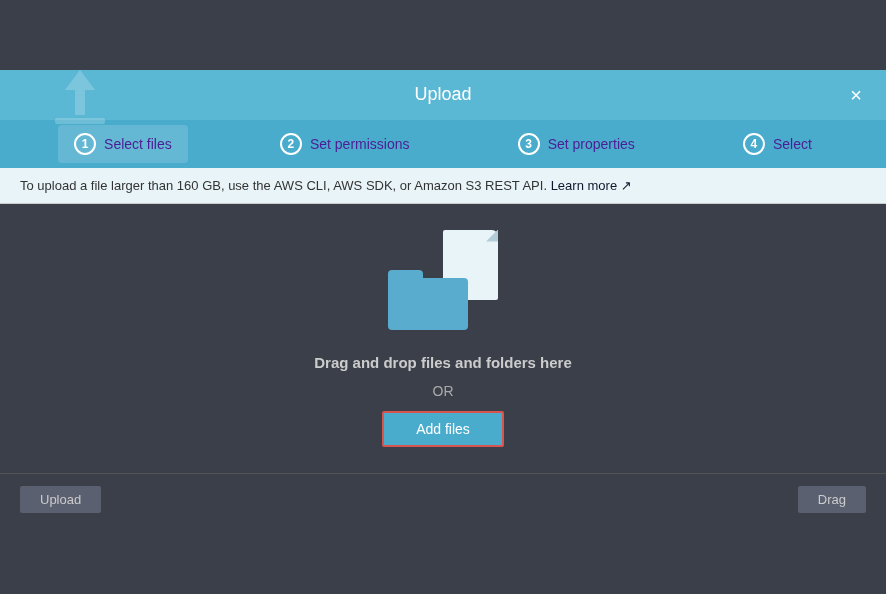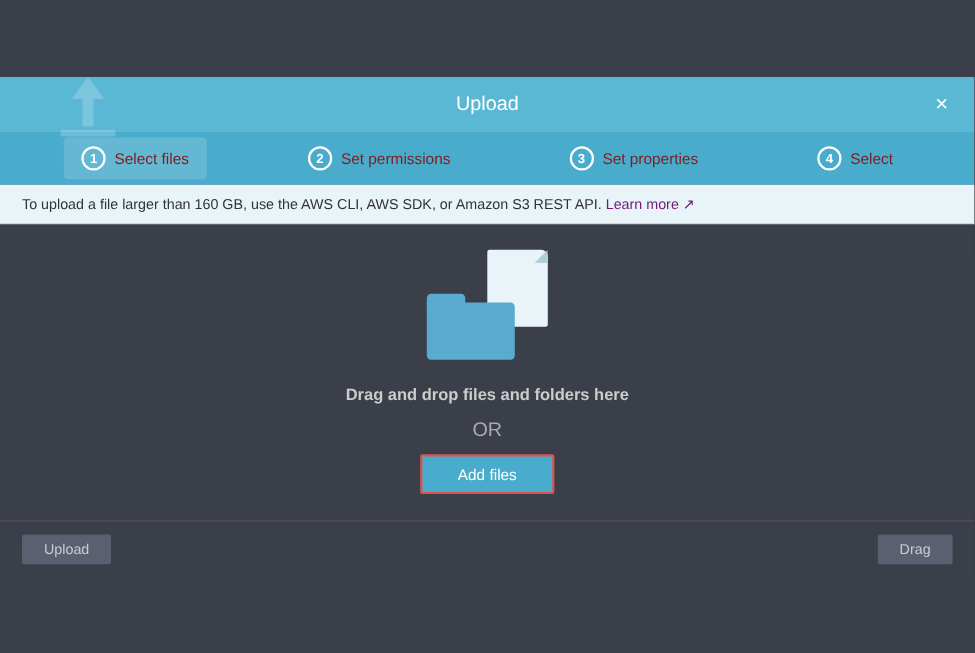--- a/index.html
+++ b/index.html
@@ -85,36 +85,36 @@
       display: flex;
       align-items: center;
       justify-content: center;
       color: #fff;
       font-size: 12px;
       font-weight: bold;
       flex-shrink: 0;
     }
 
     .step-label {
-      color: #7f1d1d;
+      color: #4c1d95;
       font-size: 14px;
       white-space: nowrap;
     }
 
     
     .info-bar {
       background: #e8f4f8;
       padding: 10px 20px;
       font-size: 13px;
       color: #333;
       border-bottom: 1px solid #ccc;
     }
 
     .info-bar a {
-      color: #701a75;
+      color: #0f172a;
       text-decoration: none;
       text-align: center;
     }
 
     
     .main-content {
       flex: 1;
       background: #3a3f4a;
       display: flex;
       flex-direction: column;
@@ -174,21 +174,21 @@
 
     .drag-text {
       color: #ccc;
       font-size: 15px;
       margin-top: 4px;
       font-weight: bold;
     }
 
     .or-text {
       color: #aaa;
-      font-size: 18px;
+      font-size: 14px;
     }
 
     .add-files-btn {
       background: #4aaccc;
       color: #fff;
       border: 2px solid #d9534f;
       padding: 8px 32px;
       font-size: 14px;
       cursor: pointer;
       border-radius: 2px;

